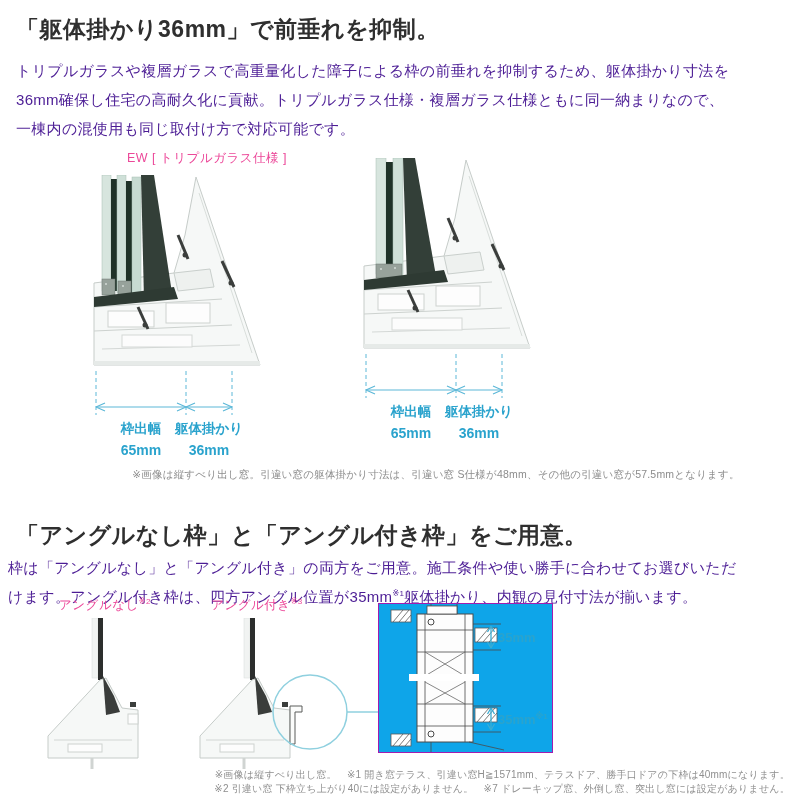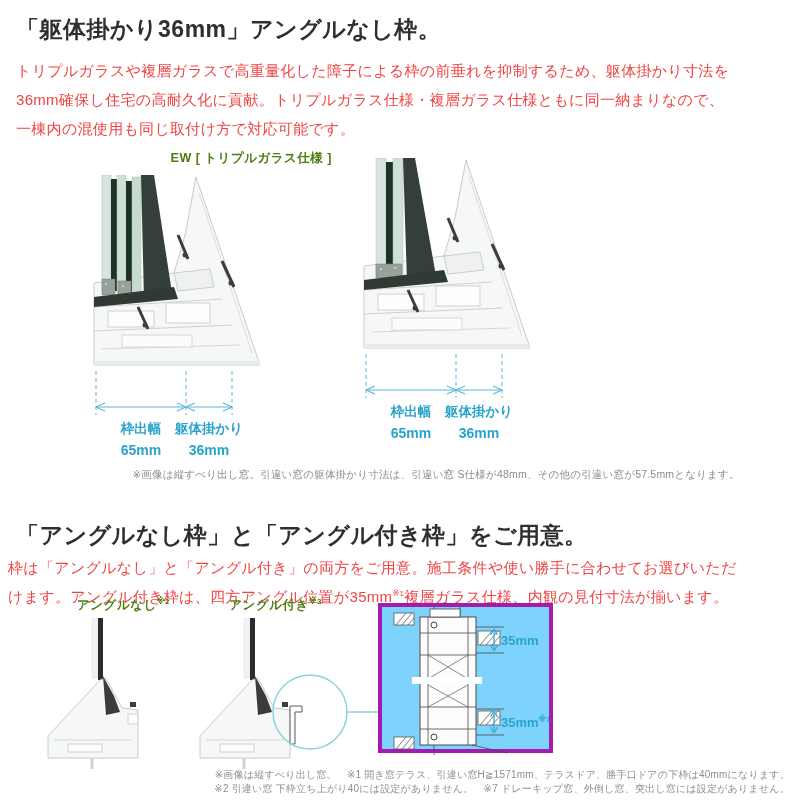--- a/index.html
+++ b/index.html
@@ -2,33 +2,33 @@
 <html><head>
 <meta charset="utf-8">
 <style>
   html,body{margin:0;padding:0;}
   body{
     width:800px;height:800px;background:#ffffff;position:relative;overflow:hidden;
     font-family:"Liberation Sans","DejaVu Sans",sans-serif;color:#333;
   }
   .abs{position:absolute;}
   .h1{font-size:23px;font-weight:bold;color:#2f2f2f;letter-spacing:0.5px;white-space:pre-line;}
-  .body-text{font-size:15px;color:#ef4444;line-height:29px;letter-spacing:0.3px;white-space:pre-line;}
-  .fig-label{font-size:12.5px;font-weight:bold;color:#4d7c0f;letter-spacing:0.5px;text-align:right;}
+  .body-text{font-size:15px;color:#4c1d95;line-height:29px;letter-spacing:0.3px;white-space:pre-line;}
+  .fig-label{font-size:12.5px;font-weight:normal;color:#ec4899;letter-spacing:0.5px;text-align:center;}
   .small-note{font-size:10.5px;color:#8c8c8c;letter-spacing:0.2px;padding-left:36px;}
   .footer-note{font-size:10px;color:#8f8f8f;line-height:14px;letter-spacing:0.2px;text-align:right;}
   sup.mark{font-size:8px;vertical-align:super;line-height:0;}
-  .detail-box{border:4px solid #a21caf;background:#7dd3fc;box-sizing:border-box;}
+  .detail-box{border:1px solid #a21caf;background:#0ea5e9;box-sizing:border-box;}
   svg{display:block;}
   svg text{font-family:"Liberation Sans","DejaVu Sans",sans-serif;}
 </style>
 </head>
 <body>
 
-<div class="abs h1" style="left:16px;top:14px;">「躯体掛かり36mm」アングルなし枠。</div>
+<div class="abs h1" style="left:16px;top:14px;">「躯体掛かり36mm」で前垂れを抑制。</div>
 
 <div class="abs body-text" style="left:16px;top:56px;width:770px;">トリプルガラスや複層ガラスで高重量化した障子による枠の前垂れを抑制するため、躯体掛かり寸法を
 36mm確保し住宅の高耐久化に貢献。トリプルガラス仕様・複層ガラス仕様ともに同一納まりなので、
 一棟内の混使用も同じ取付け方で対応可能です。</div>
 
 <div class="abs" style="left:82px;top:150px;width:250px;">
   <div class="fig-label">EW [ トリプルガラス仕様 ]</div>
   <svg width="250" height="295" viewBox="0 0 250 295" style="margin-top:8px">
 
     <polygon points="12,108 92,98 103,60 114,2 178,190 12,190" fill="#f6f8f7" stroke="#c6ccc9" stroke-width="1"></polygon>
@@ -114,21 +114,21 @@
     <text x="127" y="258" text-anchor="middle" font-size="13.5" font-weight="bold" fill="#2aa3cd">躯体掛かり</text>
     <text x="127" y="280" text-anchor="middle" font-size="14" font-weight="bold" fill="#2aa3cd">36mm</text>
   </svg>
 </div>
 
 <div class="abs small-note" style="left:0;top:468px;width:800px;text-align:center;">※画像は縦すべり出し窓。引違い窓の躯体掛かり寸法は、引違い窓 S仕様が48mm、その他の引違い窓が57.5mmとなります。</div>
 
 <div class="abs h1" style="left:16px;top:520px;">「アングルなし枠」と「アングル付き枠」をご用意。</div>
 
 <div class="abs body-text" style="left:8px;top:553px;width:770px;"><span>枠は「アングルなし」と「アングル付き」の両方をご用意。施工条件や使い勝手に合わせてお選びいただ
-けます。アングル付き枠は、四方アングル位置が35mm</span><sup class="mark">※1</sup><span>複層ガラス仕様、内観の見付寸法が揃います。</span></div>
+けます。アングル付き枠は、四方アングル位置が35mm</span><sup class="mark">※1</sup><span>躯体掛かり、内観の見付寸法が揃います。</span></div>
 
 <div class="abs" style="left:40px;top:597px;width:130px;">
   <div class="fig-label"><span>アングルなし</span><sup class="mark">※2</sup></div>
   <svg width="130" height="152" viewBox="0 0 130 152" style="margin-top:4px">
     <rect x="52" y="0" width="6" height="60" fill="#f1f3f2" stroke="#d8dcda" stroke-width="0.5"></rect>
     <rect x="58" y="0" width="5" height="62" fill="#2c2e2d"></rect>
     <polygon points="60,62 8,118 8,140 98,140 98,92 82,90 66,60" fill="#f6f8f7" stroke="#c6ccc9"></polygon>
     <polygon points="63,58 74,78 80,94 66,97" fill="#3a3d3b"></polygon>
     <line x1="14" y1="122" x2="92" y2="122" stroke="#d2d6d4"></line>
     <rect x="28" y="126" width="34" height="8" fill="#fdfdfd" stroke="#cdd2cf"></rect>

